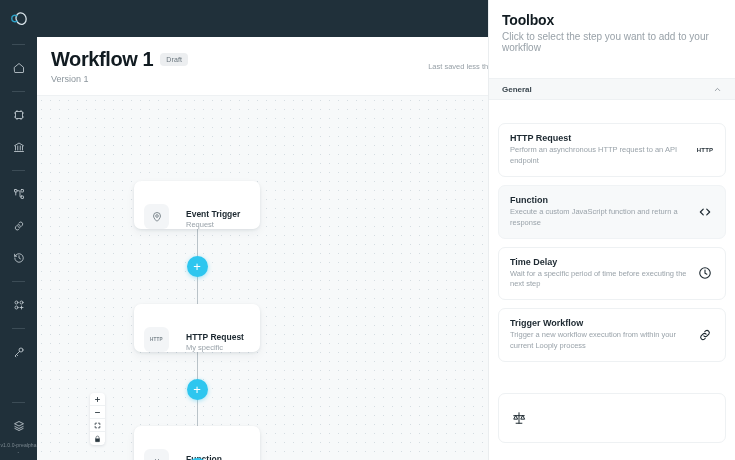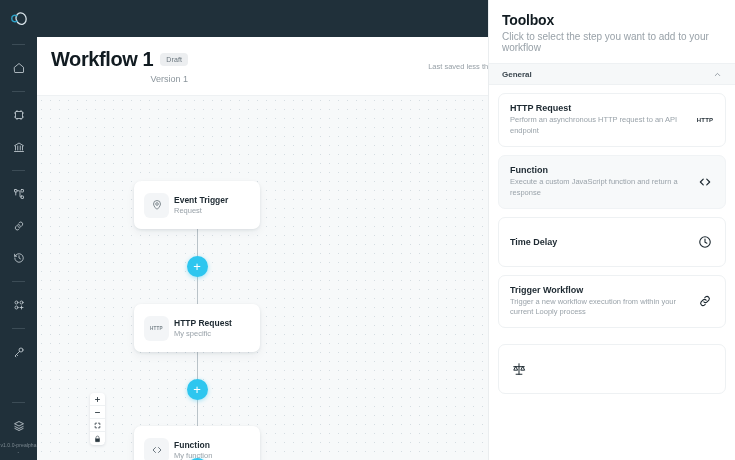--- a/index.html
+++ b/index.html
@@ -62,21 +62,20 @@
     font-size: 8px; font-weight: bold;
     display: flex; align-items: center; justify-content: center;
     letter-spacing: .3px;
   }
 
   
   .wf-header {
     background: #fff; height: 58px;
     display: flex; align-items: center; padding: 0 14px 0 14px;
     flex: 0 0 58px;
-    text-align: right;
   }
   .wf-title-block { display: flex; flex-direction: column; justify-content: center; }
   .wf-title-row { display: flex; align-items: center; gap: 7px; }
   .wf-title { font-size: 20px; font-weight: bold; color: #111b21; letter-spacing: -.4px; }
   .badge-draft {
     background: #eceef0; color: #68747c;
     font-size: 7px; padding: 3px 6px; border-radius: 4px;
     letter-spacing: .1px;
   }
   .wf-version { font-size: 9px; color: #8b959c; margin-top: 3px; }
@@ -101,21 +100,21 @@
     flex: 1 1 auto; position: relative; overflow: hidden;
     background-color: #f7f9fa;
     background-image: radial-gradient(#d4dce1 0.8px, transparent 0.8px);
     background-size: 9px 9px;
     border-top: 1px solid #eef1f3;
   }
   .node {
     position: absolute; left: 97px; width: 126px; height: 48px;
     background: #ffffff; border-radius: 7px;
     box-shadow: 0 1px 3px rgba(20,40,60,.09), 0 4px 10px rgba(20,40,60,.05);
-    display: flex; align-items: center; padding: 0 10px; gap: 5px;
+    display: flex; align-items: flex-end; padding: 0 10px; gap: 17px;
   }
   .node-ico {
     width: 25px; height: 25px; border-radius: 6px; background: #f3f5f7;
     display: flex; align-items: center; justify-content: center;
     color: #6d7880; flex: 0 0 25px;
   }
   .node-ico .httptxt { font-size: 4.6px; font-weight: bold; letter-spacing: .2px; color: #7b868d; }
   .node-txt { display: flex; flex-direction: column; gap: 1px; min-width: 0; }
   .node-title { font-size: 8.5px; font-weight: bold; color: #1c2830; }
   .node-sub { font-size: 7.5px; color: #99a2a9; }
@@ -152,21 +151,21 @@
     width: 92px; height: 72px; background: #ffffff;
     border: 1px solid #eceff1;
   }
   .mm-node { position: absolute; background: #e2e5e8; height: 10px; width: 27px; left: 16px; }
 
   
   .toolbox {
     width: 247px; flex: 0 0 247px; height: 460px;
     background: #ffffff; border-left: 1px solid #eaedef;
     display: flex; flex-direction: column; overflow: hidden;
-    position: absolute; right: 0; top: 0;
+    position: absolute; right: 0; top: 0; gap: 15px;
   }
   .tb-head { padding: 12px 13px 10px 13px; }
   .tb-title { font-size: 14px; font-weight: bold; color: #111b21; letter-spacing: -.2px; }
   .tb-sub { font-size: 10px; color: #98a1a8; margin-top: 3px; }
   .tb-section {
     background: #f6f8f9; height: 22px; display: flex; align-items: center;
     padding: 0 13px; border-top: 1px solid #eef1f3; border-bottom: 1px solid #eef1f3;
   }
   .tb-section-label { font-size: 8px; color: #3b474f; font-weight: bold; }
   .tb-chev { margin-left: auto; color: #7c868d; display: flex; }
@@ -448,20 +447,21 @@
         <div class="tb-card-ico">
           <svg width="14" height="14" viewBox="0 0 24 24" fill="none" stroke="currentColor" stroke-width="2" stroke-linecap="round" stroke-linejoin="round">
               <path d="M9 7 4 12l5 5M15 7l5 5-5 5"></path>
             </svg>
         </div>
       </div>
 
       <div class="tb-card">
         <div class="tb-card-txt">
           <div class="tb-card-title">Time Delay</div>
+          <div class="tb-card-desc">Wait for a specific period of time before executing the next step</div>
         </div>
         <div class="tb-card-ico">
           <svg width="14" height="14" viewBox="0 0 24 24" fill="none" stroke="currentColor" stroke-width="1.9" stroke-linecap="round">
               <circle cx="12" cy="12" r="9"></circle>
               <path d="M12 7v5.2l3.2 2"></path>
             </svg>
         </div>
       </div>
 
       <div class="tb-card">

